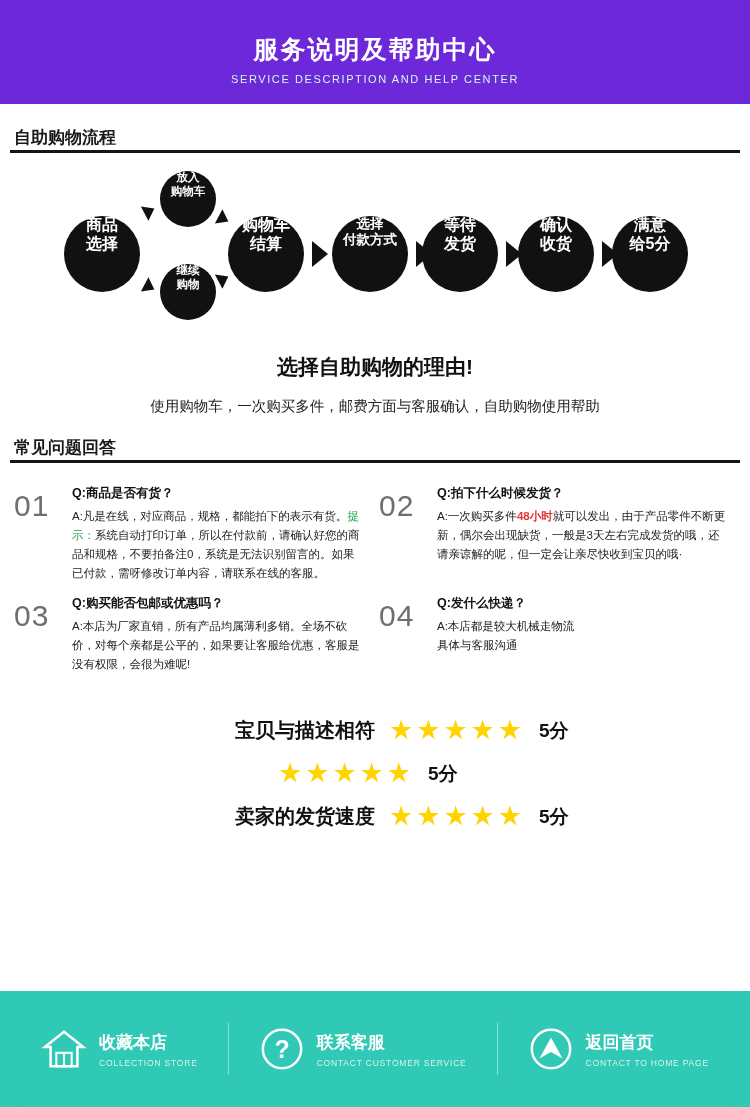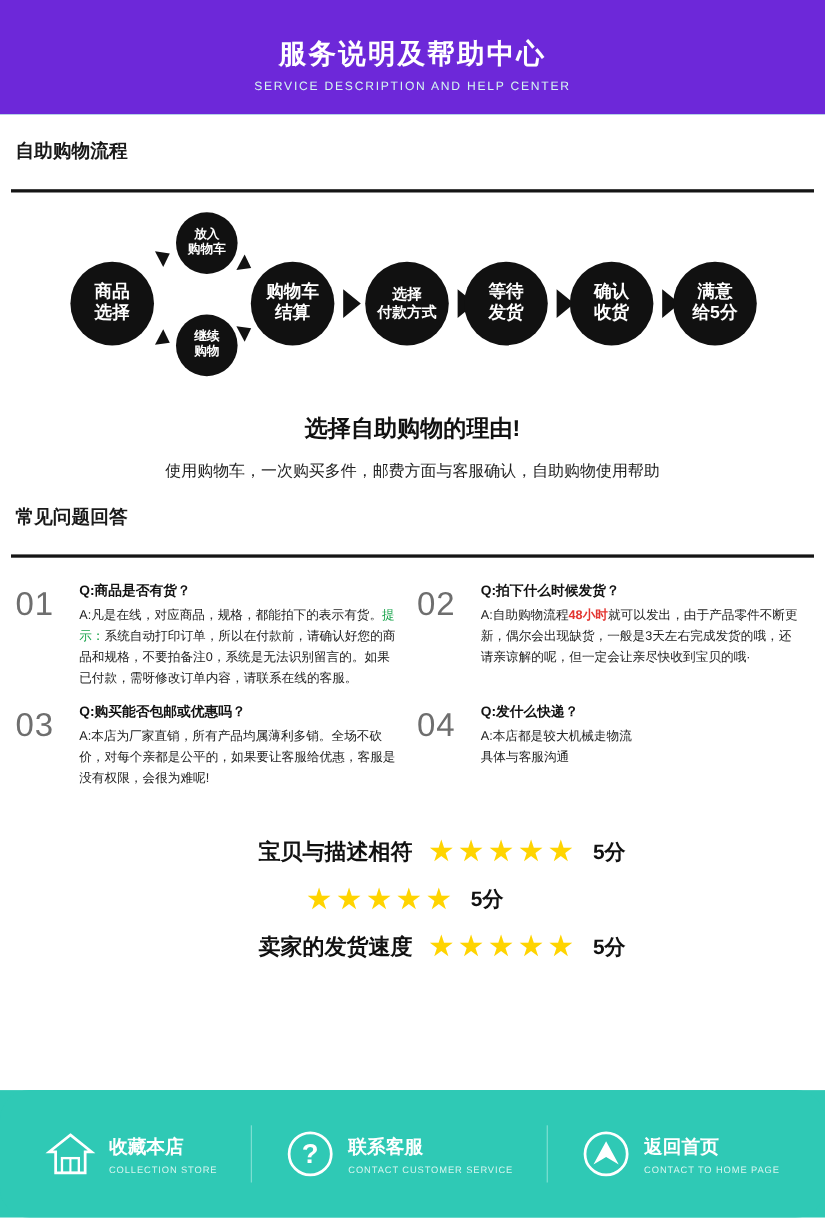--- a/index.html
+++ b/index.html
@@ -54,42 +54,42 @@
 
   .section-head {
     margin: 22px 0 0 0;
     padding-left: 4px;
   }
   .section-head .st {
     font-size: 17px;
     color: #1a1a1a;
     font-weight: bold;
     display: block;
-    padding-bottom: 23px;
+    padding-bottom: 1px;
   }
   .rule {
     height: 3px;
     background: #151515;
     width: 730px;
     margin-left: 0;
   }
 
   
   .flow {
     position: relative;
     height: 190px;
     margin-top: 6px;
   }
   .node {
     position: absolute;
     background: #111111;
     color: #ffffff;
     border-radius: 50%;
     display: flex;
-    align-items: center;
+    align-items: flex-start;
     justify-content: center;
     text-align: center;
     font-weight: bold;
     line-height: 1.18;
   }
   .n-big {
     width: 76px;
     height: 76px;
     font-size: 16px;
   }
@@ -327,21 +327,21 @@
         <div class="faq-body">
           <div class="faq-q">Q:商品是否有货？</div>
           <div class="faq-a"><span>A:凡是在线，对应商品，规格，都能拍下的表示有货。</span><span class="hl-green">提示：</span><span>系统自动打印订单，所以在付款前，请确认好您的商品和规格，不要拍备注0，系统是无法识别留言的。如果已付款，需呀修改订单内容，请联系在线的客服。</span></div>
         </div>
       </div>
 
       <div class="faq-item">
         <div class="faq-num">02</div>
         <div class="faq-body">
           <div class="faq-q">Q:拍下什么时候发货？</div>
-          <div class="faq-a"><span>A:自助购物流程</span><span class="hl-red">48小时</span><span>就可以发出，由于产品零件不断更新，偶尔会出现缺货，一般是3天左右完成发货的哦，还请亲谅解的呢，但一定会让亲尽快收到宝贝的哦·</span></div>
+          <div class="faq-a"><span>A:一次购买多件</span><span class="hl-red">48小时</span><span>就可以发出，由于产品零件不断更新，偶尔会出现缺货，一般是3天左右完成发货的哦，还请亲谅解的呢，但一定会让亲尽快收到宝贝的哦·</span></div>
         </div>
       </div>
 
       <div class="faq-item">
         <div class="faq-num">03</div>
         <div class="faq-body">
           <div class="faq-q">Q:购买能否包邮或优惠吗？</div>
           <div class="faq-a">A:本店为厂家直销，所有产品均属薄利多销。全场不砍价，对每个亲都是公平的，如果要让客服给优惠，客服是没有权限，会很为难呢!</div>
         </div>
       </div>

